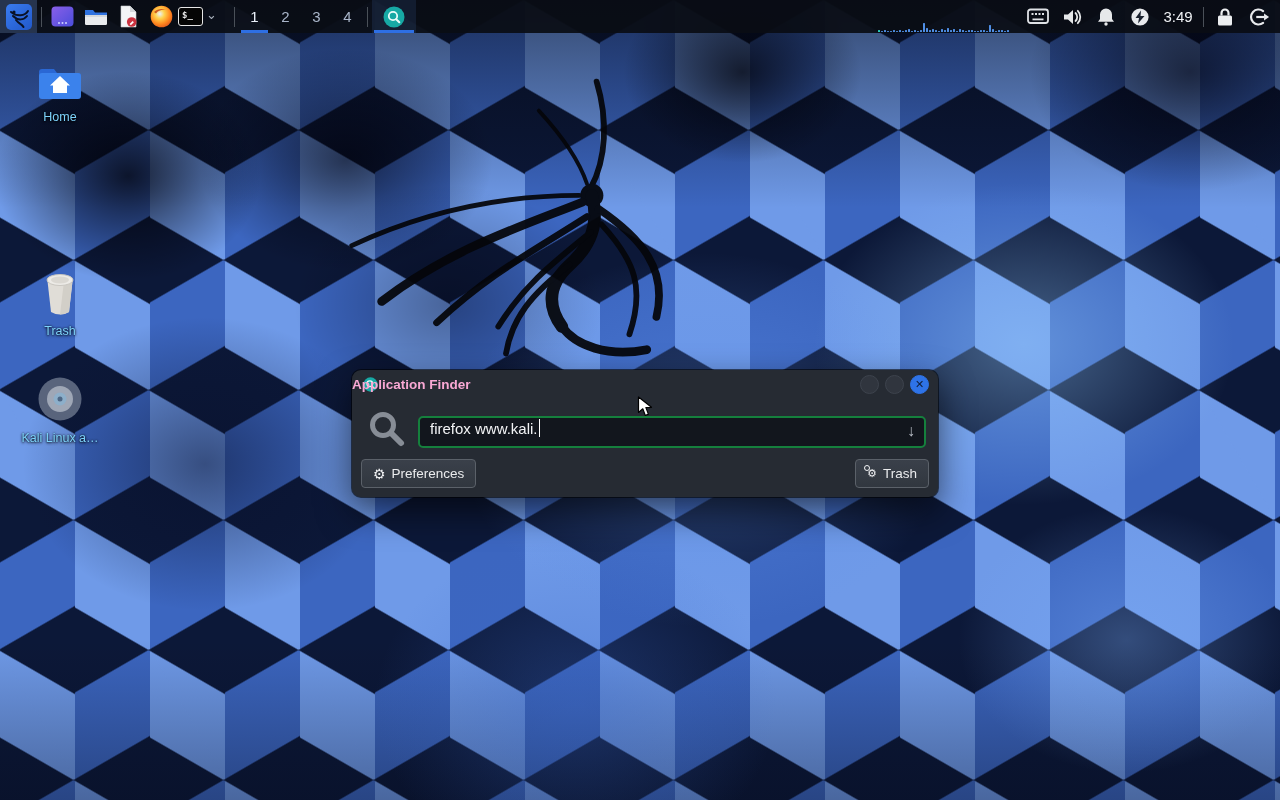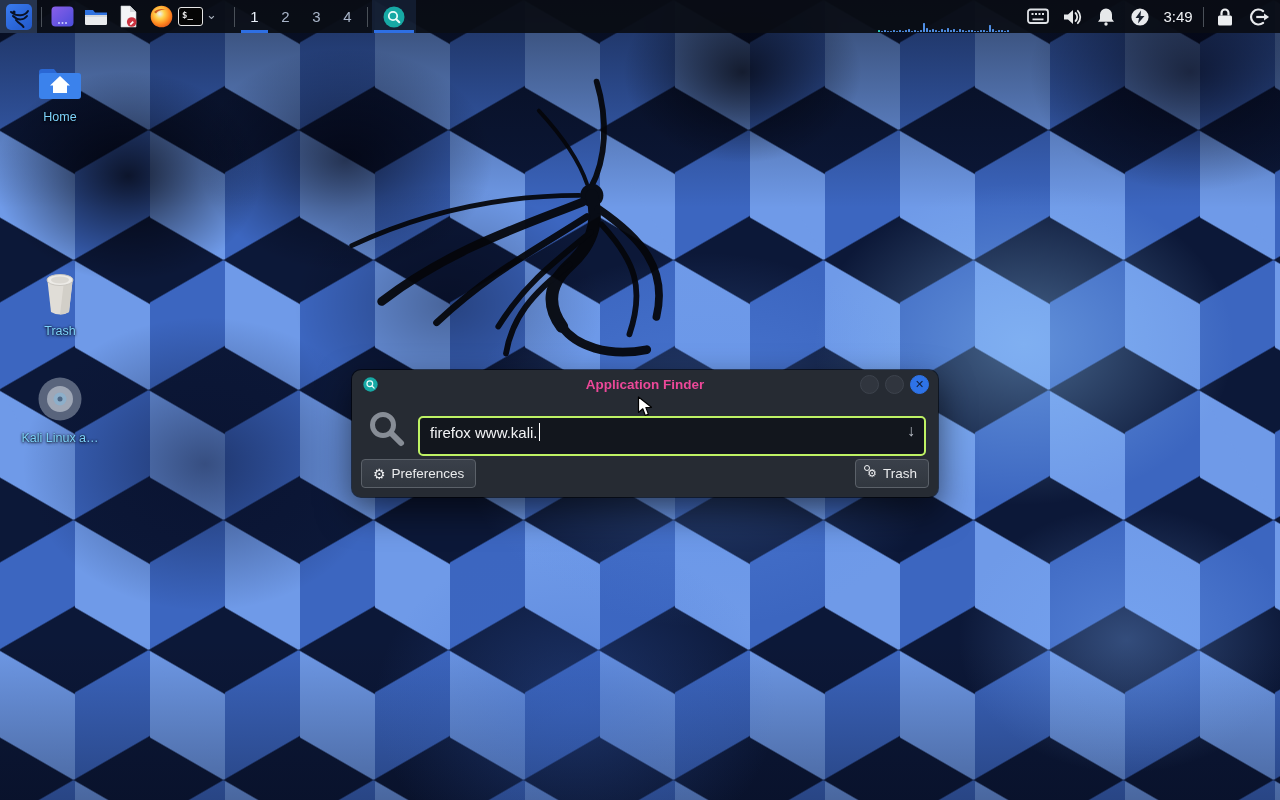--- a/index.html
+++ b/index.html
@@ -63,31 +63,31 @@
   
   .dicon{position:absolute;left:14px;width:92px;display:flex;flex-direction:column;align-items:center;z-index:5;}
   .dicon .ibox{height:48px;display:flex;align-items:flex-end;justify-content:center;}
   .dicon .lbl{margin-top:8px;color:#7dd3fc;font-size:12.5px;text-shadow:0 1px 3px rgba(0,0,0,.95),0 0 2px rgba(0,0,0,.8);
     max-width:90px;white-space:nowrap;}
 
   
   .dialog{position:absolute;left:352px;top:370px;width:586px;height:127px;z-index:50;
     background:#262b33;border-radius:9px;box-shadow:0 14px 34px rgba(0,0,0,.6),0 0 0 1px rgba(0,0,0,.55);}
   .titlebar{position:relative;height:30px;}
-  .title{position:absolute;left:0;right:0;top:7px;text-align:center;color:#ec4899;
+  .title{position:absolute;left:0;right:0;top:7px;text-align:left;color:#f9a8d4;
     font-size:13.5px;font-weight:bold;}
   .title-icon{position:absolute;left:11px;top:7px;}
   .winbtns{position:absolute;right:9px;top:5px;display:flex;gap:6px;}
   .wbtn{width:19px;height:19px;border-radius:50%;background:#30353e;border:1px solid #3d434d;box-sizing:border-box;}
   .wbtn.close{background:#2e73e8;border-color:#2e73e8;color:#0f1d38;font-size:11px;font-weight:bold;
     display:flex;align-items:center;justify-content:center;line-height:1;}
   .search-row{position:absolute;left:0;top:36px;width:100%;height:48px;}
   .big-mag{position:absolute;left:15px;top:3px;}
-  .input{position:absolute;left:66px;top:10px;width:508px;height:40px;box-sizing:border-box;
-    background:#12161d;border:2px solid #bef264;border-radius:5px;display:flex;align-items:center;
+  .input{position:absolute;left:66px;top:10px;width:508px;height:32px;box-sizing:border-box;
+    background:#12161d;border:2px solid #15803d;border-radius:5px;display:flex;align-items:center;
     padding:0 26px 8px 10px;color:#f2f3f5;font-size:15px;}
   .caret{display:inline-block;width:1.5px;height:18px;background:#fff;margin-left:1px;}
   .dd-arrow{position:absolute;right:9px;top:4px;color:#b9bec6;font-size:16px;}
   .btn-row{position:absolute;left:9px;right:9px;bottom:9px;display:flex;justify-content:space-between;}
   .btn{height:27px;display:flex;align-items:center;gap:6px;padding:0 11px;
     background:linear-gradient(#3a404a,#31373f);border:1px solid #5b6169;border-radius:4px;
     color:#eaebed;font-size:13.5px;}
   .gear{font-size:14px;line-height:1;color:#f2f3f5;}
   .gear.small{font-size:11px;position:relative;}
   .gear.small::after{content:"";position:absolute;left:-3px;top:-3px;width:4px;height:4px;border-radius:50%;

